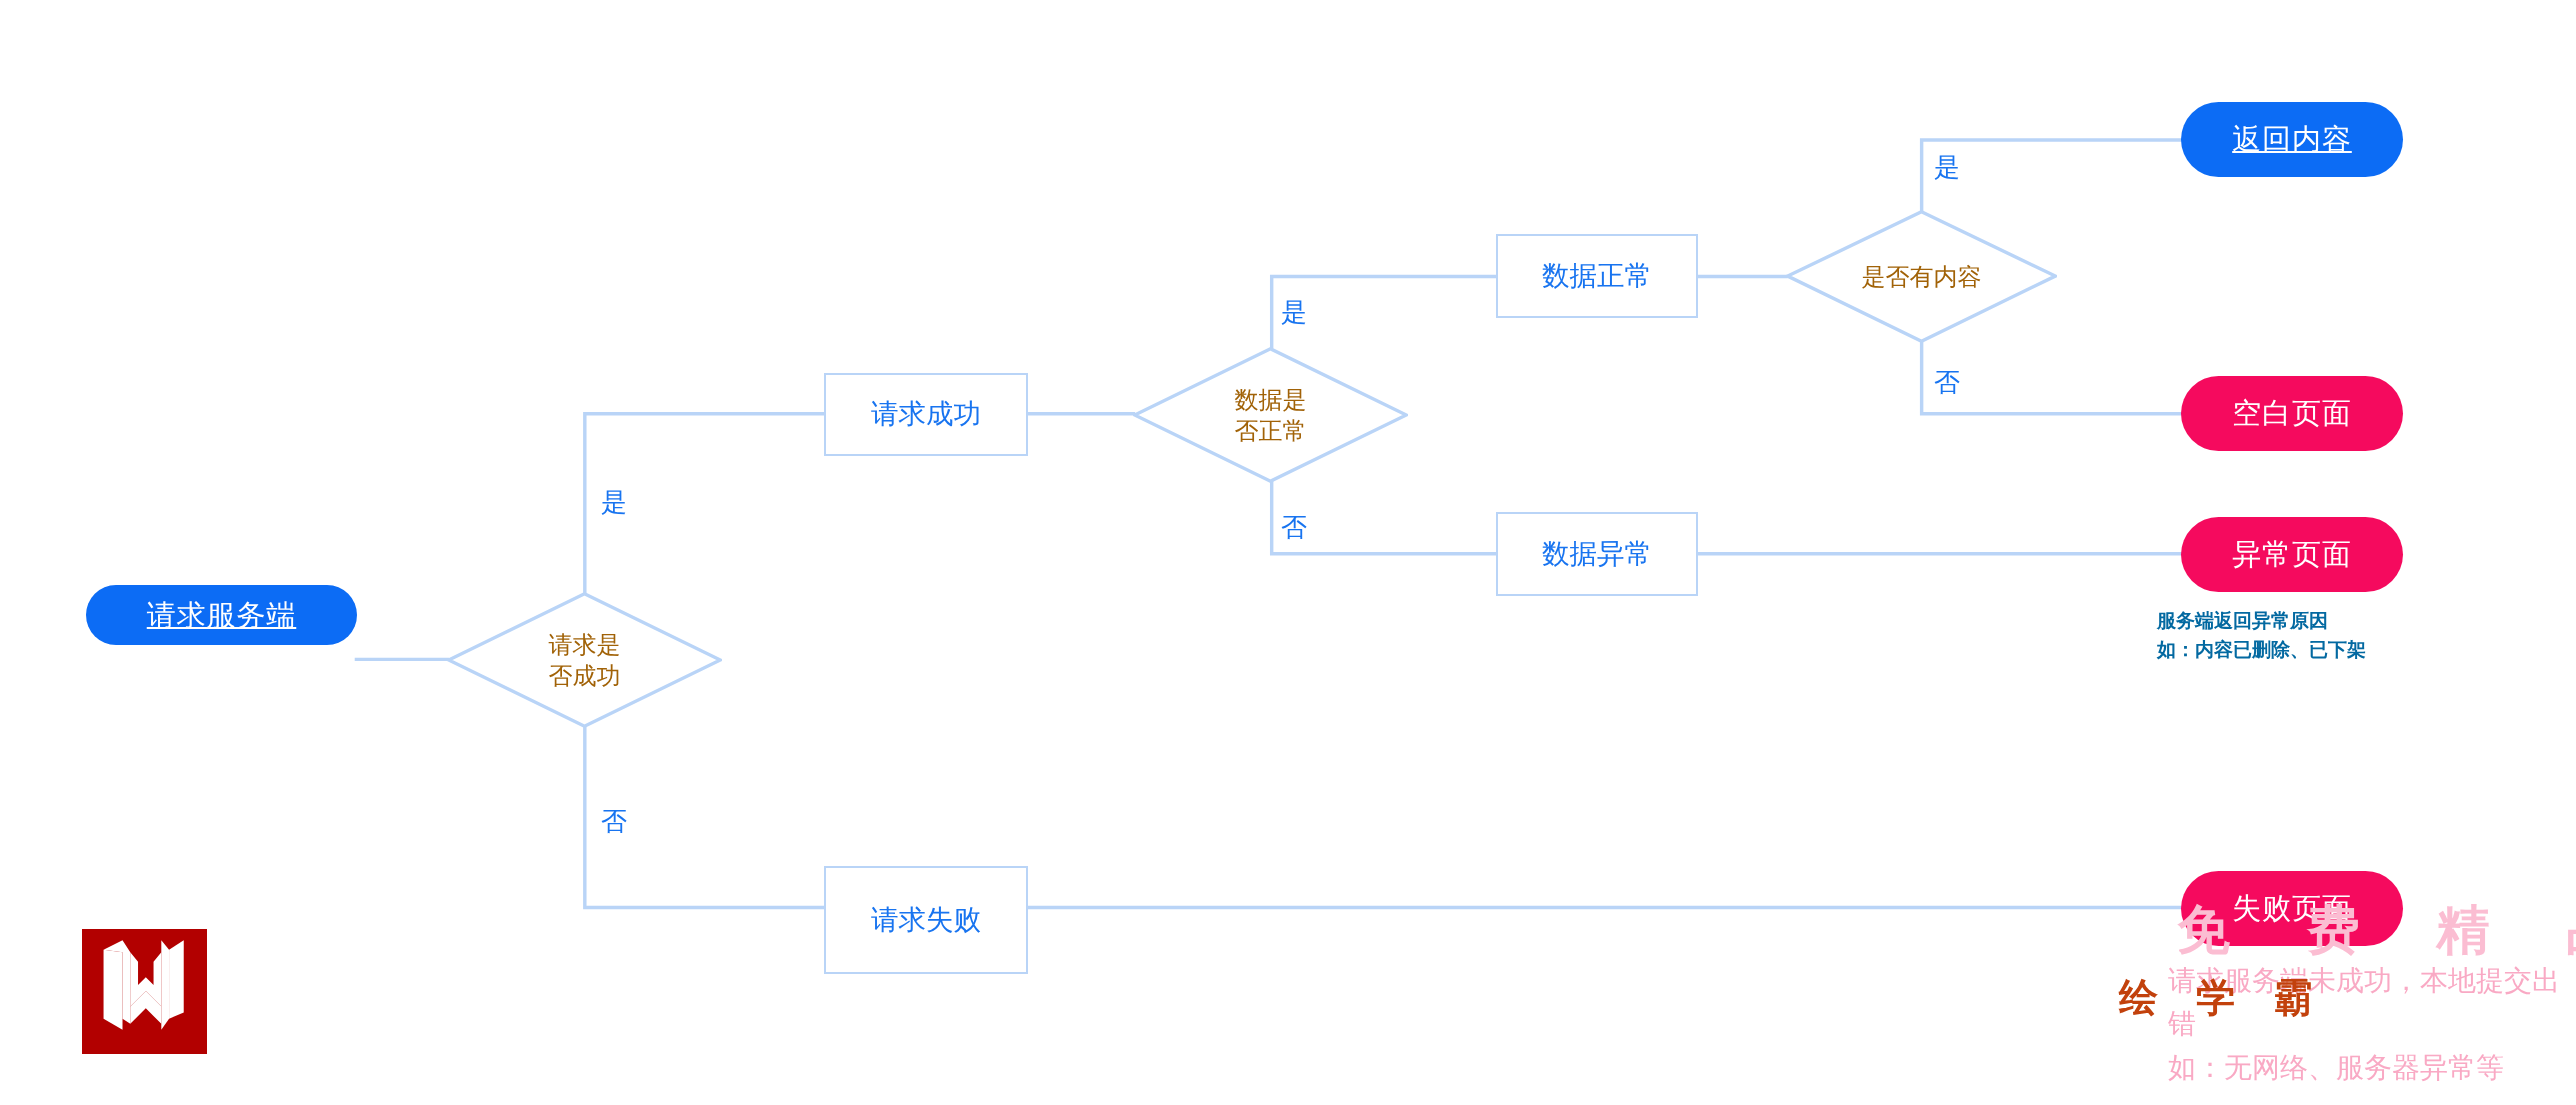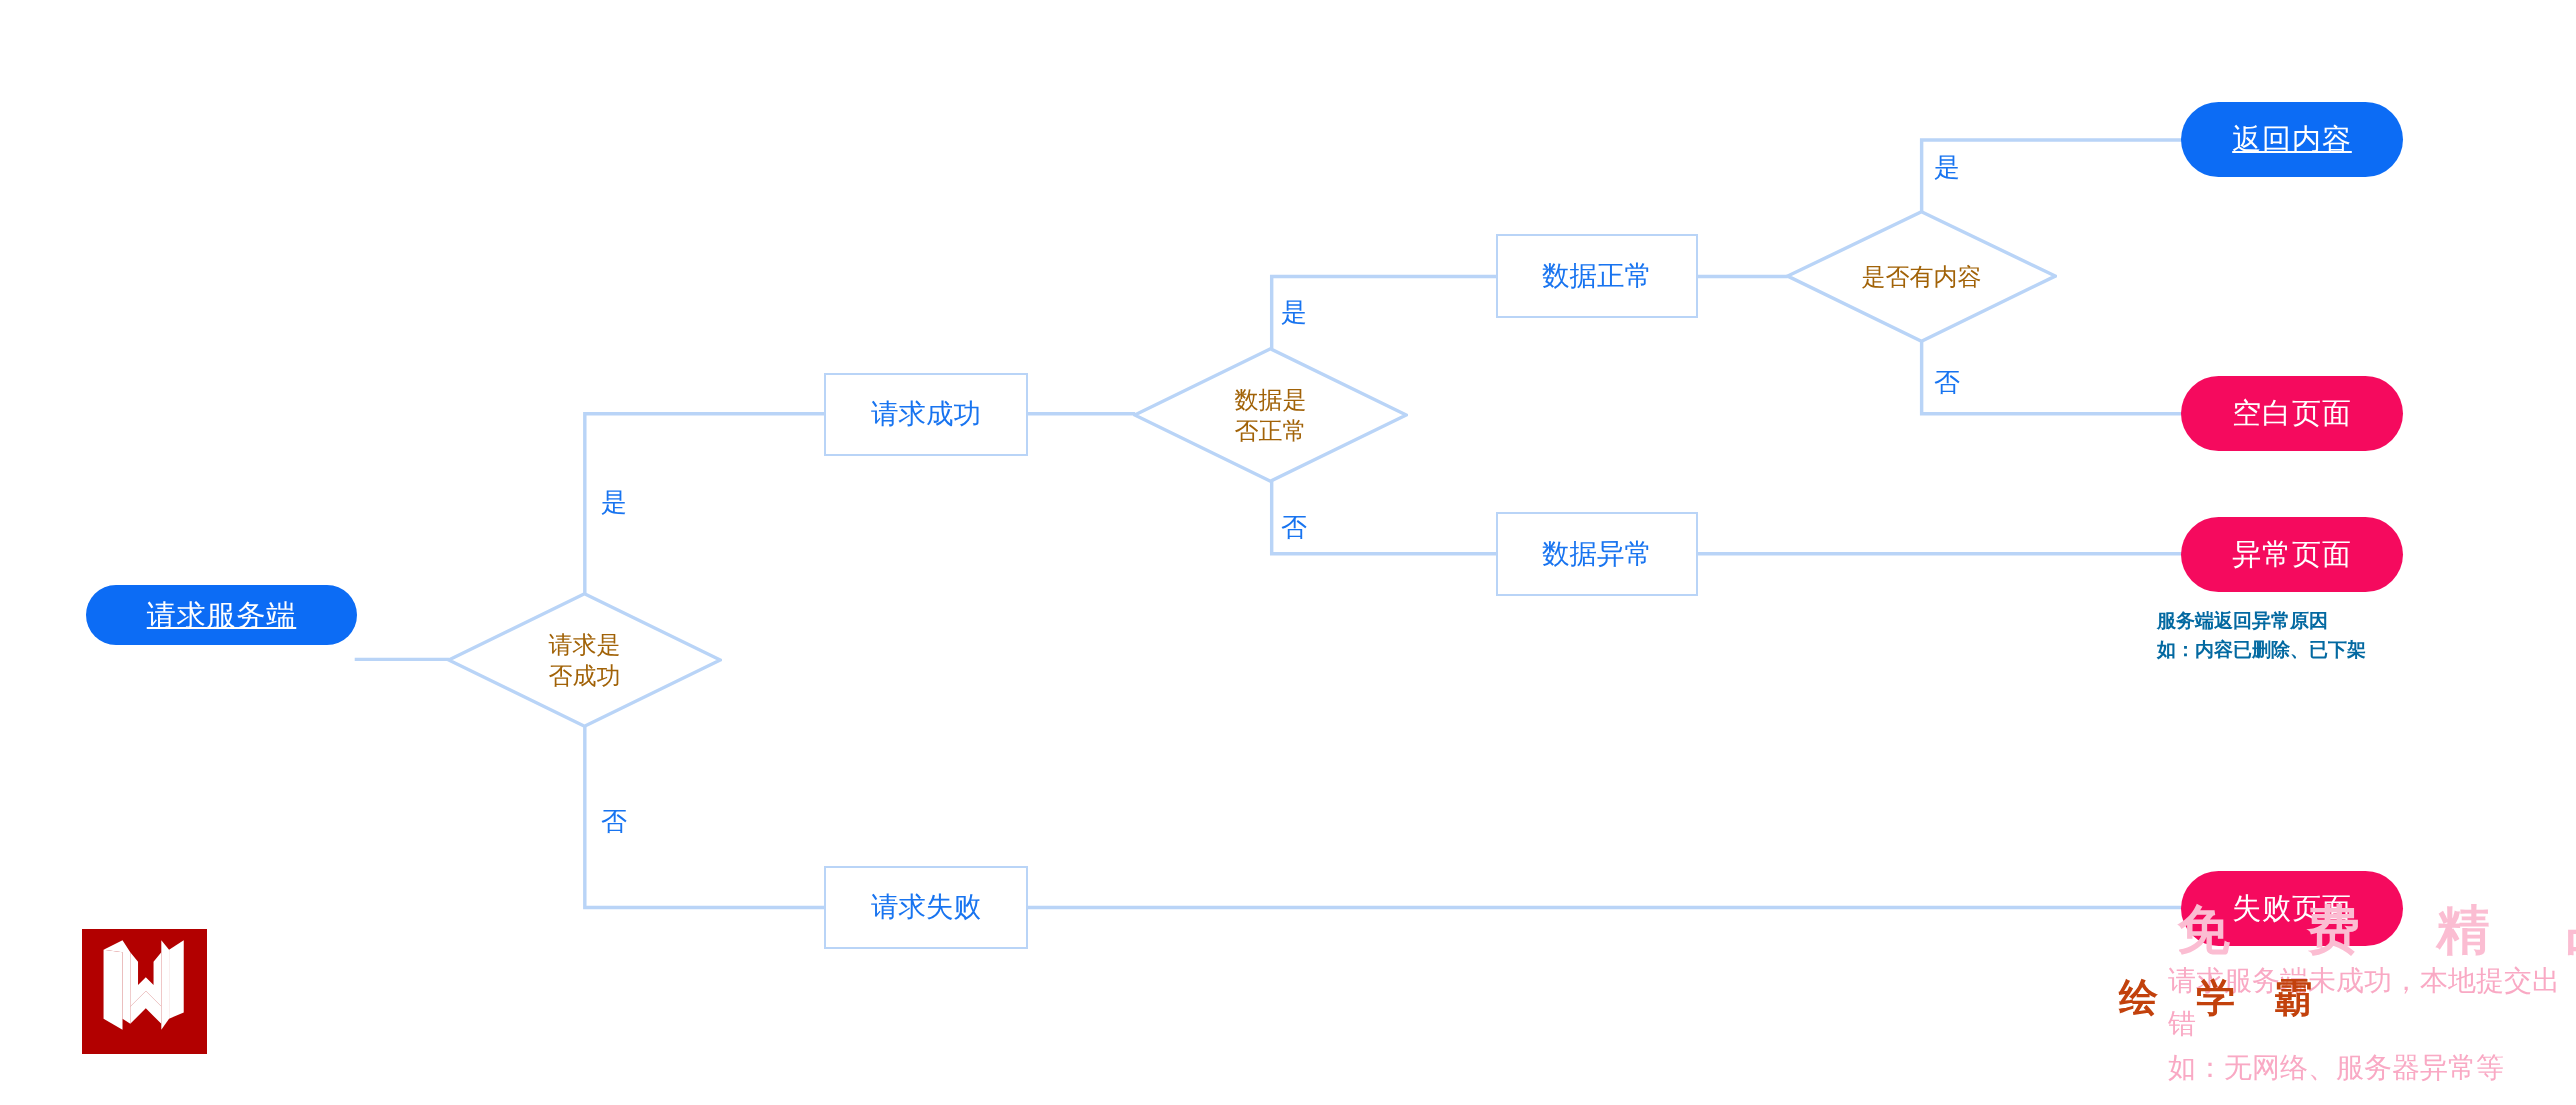--- a/index.html
+++ b/index.html
@@ -166,21 +166,21 @@
   <div class="diamond-wrap" style="left:447px; top:592px; width:275px; height:136px;">
     <svg width="275" height="136" viewBox="0 0 320 158" xmlns="http://www.w3.org/2000/svg">
       <polygon points="160,2 318,79 160,156 2,79" fill="#ffffff" stroke="#b9d4f7" stroke-width="4"></polygon>
     </svg>
     <div class="diamond-label">请求是
 否成功</div>
   </div>
 
   <div class="node rect" style="left:824px; top:373px; width:204px; height:83px;">请求成功</div>
 
-  <div class="node rect" style="left:824px; top:866px; width:204px; height:83px;">请求失败</div>
+  <div class="node rect" style="left:824px; top:866px; width:204px; height:108px;">请求失败</div>
 
   <div class="diamond-wrap" style="left:1133px; top:347px; width:275px; height:136px;">
     <svg width="275" height="136" viewBox="0 0 320 158" xmlns="http://www.w3.org/2000/svg">
       <polygon points="160,2 318,79 160,156 2,79" fill="#ffffff" stroke="#b9d4f7" stroke-width="4"></polygon>
     </svg>
     <div class="diamond-label">数据是
 否正常</div>
   </div>
 
   <div class="node rect" style="left:1496px; top:234px; width:202px; height:84px;">数据正常</div>

